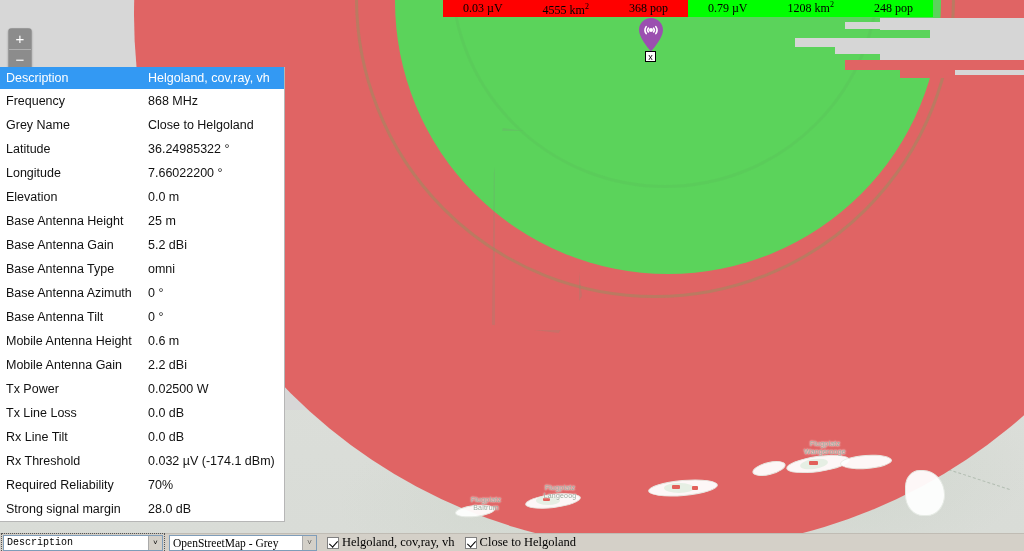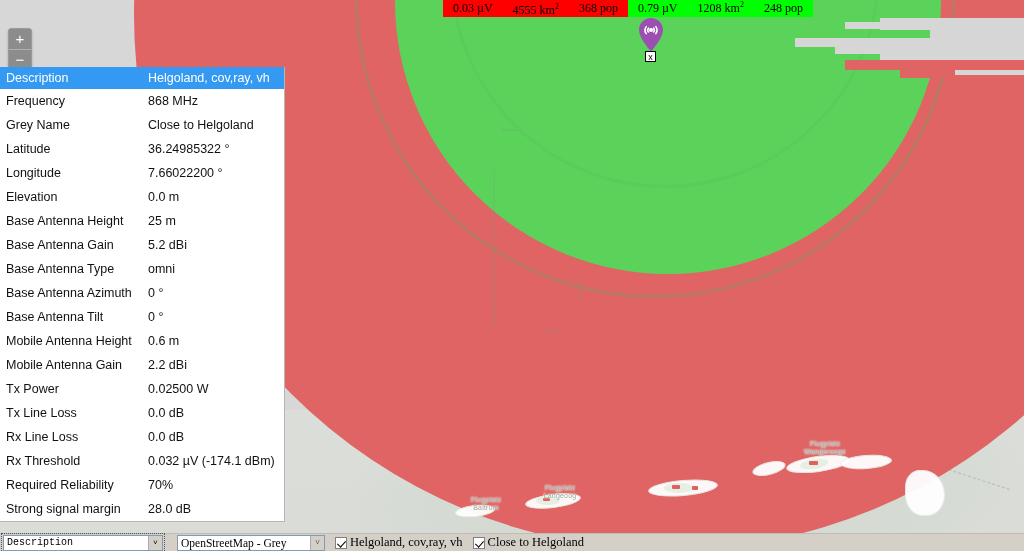--- a/index.html
+++ b/index.html
@@ -142,21 +142,21 @@
     font-size: 12px;
     color: #000;
     white-space: nowrap;
   }
   .legend-seg {
     display: flex;
     align-items: center;
     height: 17px;
   }
   .legend-seg .cell {
-    padding: 0 10px;
+    padding: 0 20px;
     line-height: 17px;
   }
   .legend-red { background: #ff0000; }
   .legend-green { background: #00ff00; align-items: flex-end; }
   sup { font-size: 8px; vertical-align: super; }
 
   
   #zoomctl {
     position: absolute;
     left: 8px; top: 28px;
@@ -259,21 +259,20 @@
   }
   #sel-description {
     width: 160px;
     outline: 1px dotted #555;
     outline-offset: 1px;
     font-family: "Liberation Mono", monospace;
     font-size: 10px;
   }
   #sel-basemap {
     width: 148px;
-    margin-left: 8px;
     font-family: "Liberation Serif", serif;
     font-size: 11.5px;
   }
   .chkwrap {
     display: flex; align-items: center; gap: 3px;
     font-family: "Liberation Serif", serif;
     font-size: 12.5px;
     color: #000;
     margin-left: 4px;
   }
@@ -450,21 +449,21 @@
             </tr>
             <tr>
               <td class="k">Tx Power</td>
               <td class="v">0.02500 W</td>
             </tr>
             <tr>
               <td class="k">Tx Line Loss</td>
               <td class="v">0.0 dB</td>
             </tr>
             <tr>
-              <td class="k">Rx Line Loss</td>
+              <td class="k">Rx Line Tilt</td>
               <td class="v">0.0 dB</td>
             </tr>
             <tr>
               <td class="k">Rx Threshold</td>
               <td class="v">0.032 µV (-174.1 dBm)</td>
             </tr>
             <tr>
               <td class="k">Required Reliability</td>
               <td class="v">70%</td>
             </tr>

